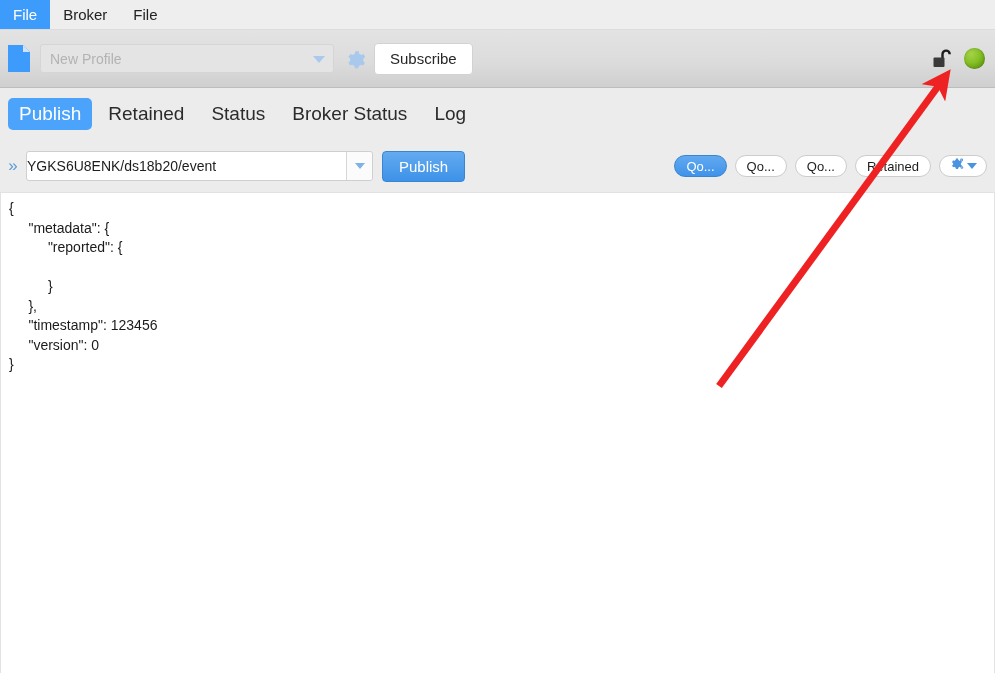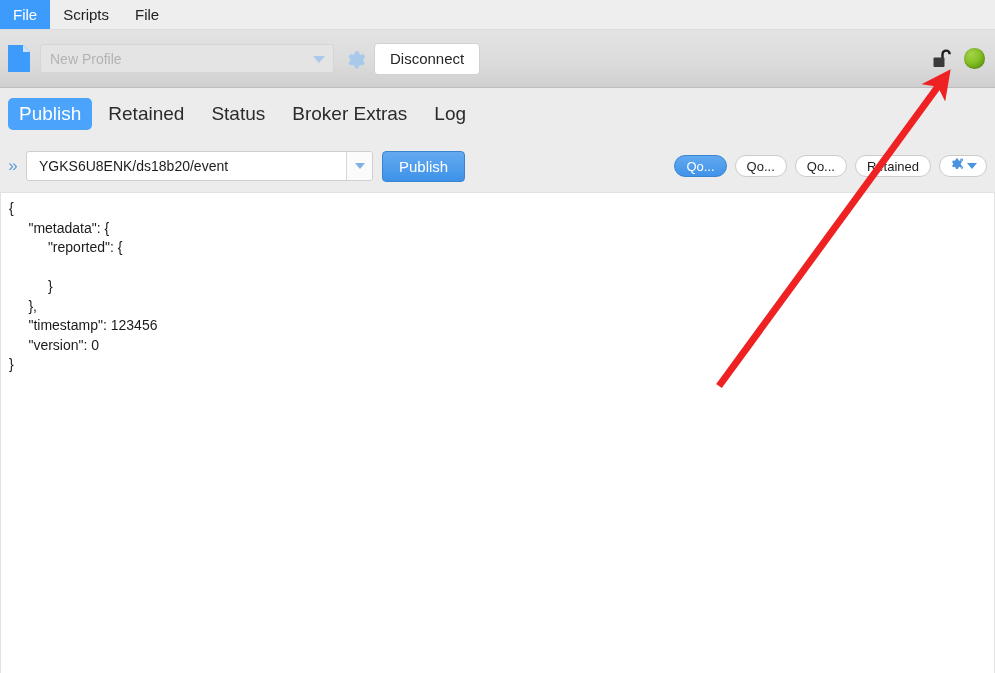--- a/index.html
+++ b/index.html
@@ -208,21 +208,21 @@
     background: #ffffff;
     border: 1px solid #cfcfcf;
     border-radius: 3px;
     display: flex;
     align-items: center;
     flex: none;
   }
   .topic-combo .val {
     font-size: 14px;
     color: #1d1d1d;
-    padding-left: 12px;
+    padding-left: 0;
     white-space: nowrap;
     overflow: hidden;
   }
   .topic-drop {
     position: absolute;
     right: 0; top: 0;
     width: 25px;
     height: 100%;
     background: #fbfbfb;
     border-left: 1px solid #d7d7d7;
@@ -328,21 +328,21 @@
 </head>
 <body>
 
 <div id="app">
 
   <div class="menubar">
     <div class="menu-item active">
       <span>File</span>
     </div>
     <div class="menu-item">
-      <span>Scripts</span>
+      <span>Broker</span>
     </div>
     <div class="menu-item">
       <span>File</span>
     </div>
   </div>
 
   <div class="toolbar">
 
     <div class="doc-icon">
       <svg width="22" height="27" viewBox="0 0 22 27">
@@ -357,21 +357,21 @@
     </div>
 
     <div class="gear-tool">
       <svg width="22" height="22" viewBox="0 0 24 24">
         <path fill="#a9c9ec" d="M12 8.4a3.6 3.6 0 1 0 0 7.2 3.6 3.6 0 0 0 0-7.2zm9.3 4.5c0-.5 0-1-.1-1.4l2-1.6-1.9-3.3-2.4 1a7.9 7.9 0 0 0-2.4-1.4l-.4-2.6h-3.8l-.4 2.6c-.9.3-1.7.8-2.4 1.4l-2.4-1L4.8 9.9l2 1.6c-.1.4-.1.9-.1 1.4s0 1 .1 1.4l-2 1.6 1.9 3.3 2.4-1c.7.6 1.5 1.1 2.4 1.4l.4 2.6h3.8l.4-2.6c.9-.3 1.7-.8 2.4-1.4l2.4 1 1.9-3.3-2-1.6c.1-.4.1-.9.1-1.4z"></path>
       </svg>
     </div>
 
 
     <div class="btn-disconnect">
-      <span>Disconnect</span>
+      <span>Subscribe</span>
     </div>
 
     <div class="toolbar-right">
       <div class="lock-icon">
         <svg width="24" height="22" viewBox="0 0 24 22">
           <path d="M11.5 10 V6.2 a3.6 3.6 0 0 1 7.2 0" fill="none" stroke="#1d1d1d" stroke-width="2.4"></path>
           <rect x="2.5" y="9.5" width="11" height="9.5" rx="1" fill="#3a3a3a"></rect>
         </svg>
       </div>
       <div class="status-led"></div>
@@ -382,21 +382,21 @@
     <div class="tab active">
       <span>Publish</span>
     </div>
     <div class="tab">
       <span>Retained</span>
     </div>
     <div class="tab">
       <span>Status</span>
     </div>
     <div class="tab">
-      <span>Broker Extras</span>
+      <span>Broker Status</span>
     </div>
     <div class="tab">
       <span>Log</span>
     </div>
   </div>
 
   <div class="pubrow">
 
     <div class="chev-expand">»</div>
 

